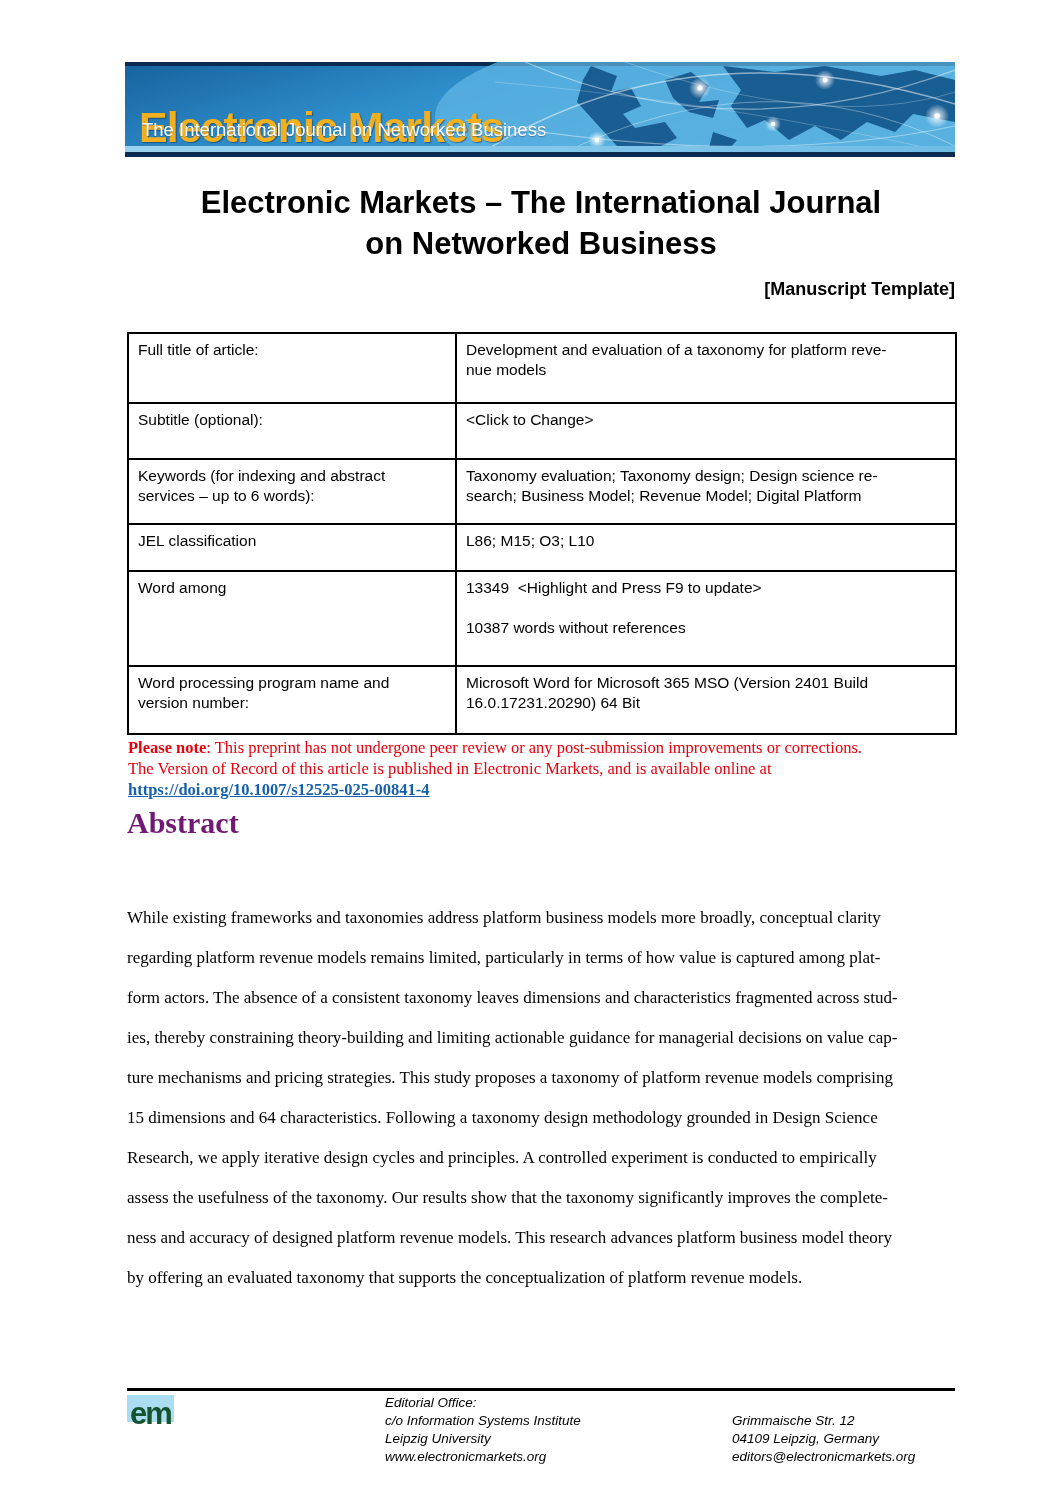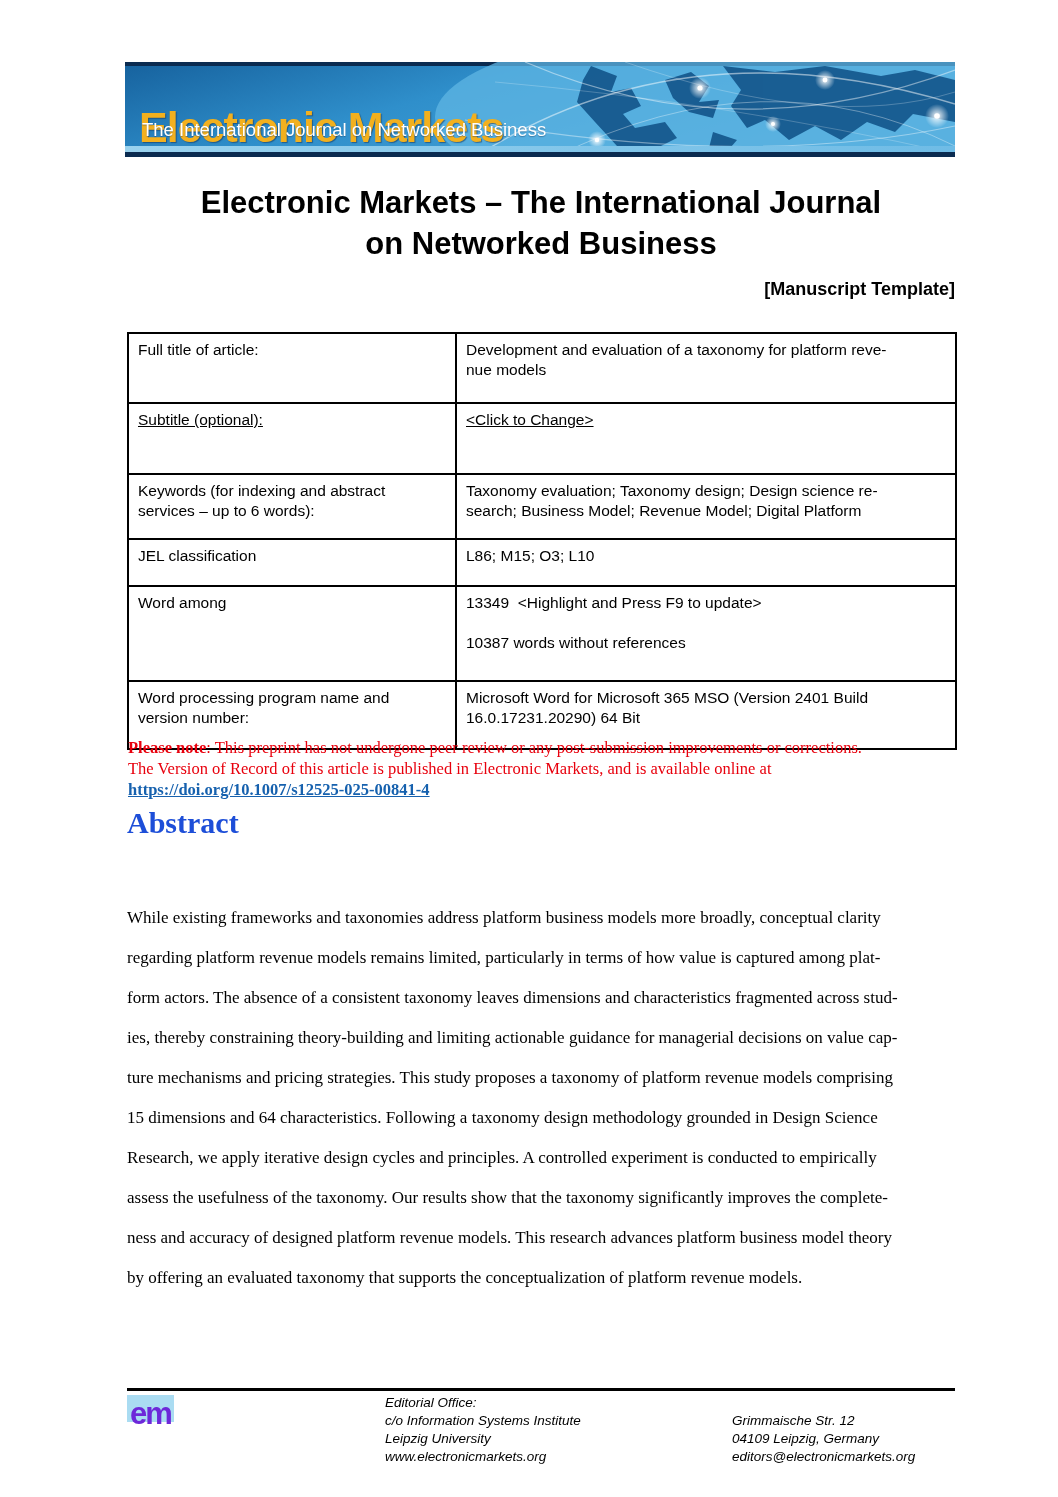--- a/index.html
+++ b/index.html
@@ -76,21 +76,21 @@
     border: 2.5px solid #000;
     vertical-align: top;
     padding: 6px 8px 6px 9px;
     font-size: 15.5px;
     line-height: 20px;
     white-space: pre-line;
   }
   .ms-table col.c1 { width: 328px; }
   .ms-table col.c2 { width: 500px; }
   .row-h1 { height: 70px; }
-  .row-h2 { height: 71px; text-decoration: underline; }
+  .row-h2 { height: 56px; }
   .row-h3 { height: 65px; }
   .row-h4 { height: 47px; }
   .row-h5 { height: 95px; }
   .row-h6 { height: 68px; }
 
   
   .note {
     position: absolute;
     left: 128px; top: 737px;
     width: 812px;
@@ -106,21 +106,21 @@
     text-decoration: underline;
   }
 
   
   .abstract-heading {
     position: absolute;
     left: 127px; top: 806px;
     font-family: "Liberation Serif", serif;
     font-weight: bold;
     font-size: 30px;
-    color: #1d4ed8;
+    color: #701a75;
   }
   .abstract-body {
     position: absolute;
     left: 127px; top: 898px;
     width: 812px;
     font-family: "Liberation Serif", serif;
     font-size: 17px;
     color: #000;
   }
   .abs-line {
@@ -134,21 +134,21 @@
     position: absolute;
     left: 127px; top: 1388px;
     width: 828px; height: 3px;
     background: #000;
   }
   .footer-logo {
     position: absolute;
     left: 127px; top: 1395px;
     width: 47px; height: 27px;
     background: #AADCF2;
-    color: #6d28d9;
+    color: #14532d;
     font-weight: bold;
     font-size: 31px;
     line-height: 38px;
     text-align: center;
     letter-spacing: -2px;
   }
   .footer-col {
     position: absolute;
     top: 1394px;
     font-style: italic;

